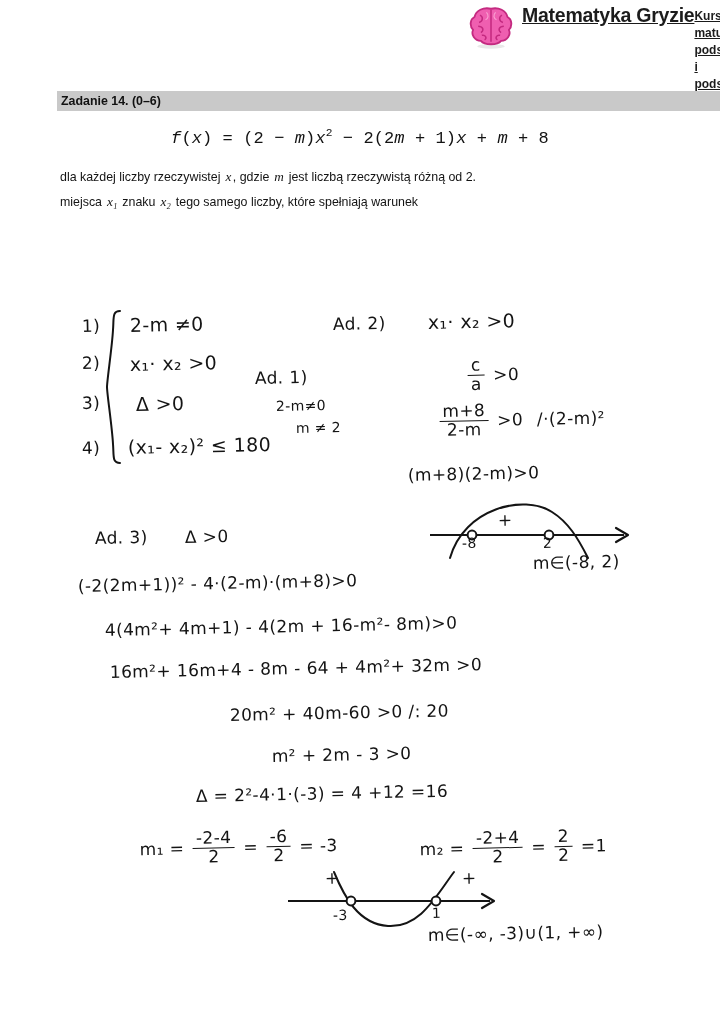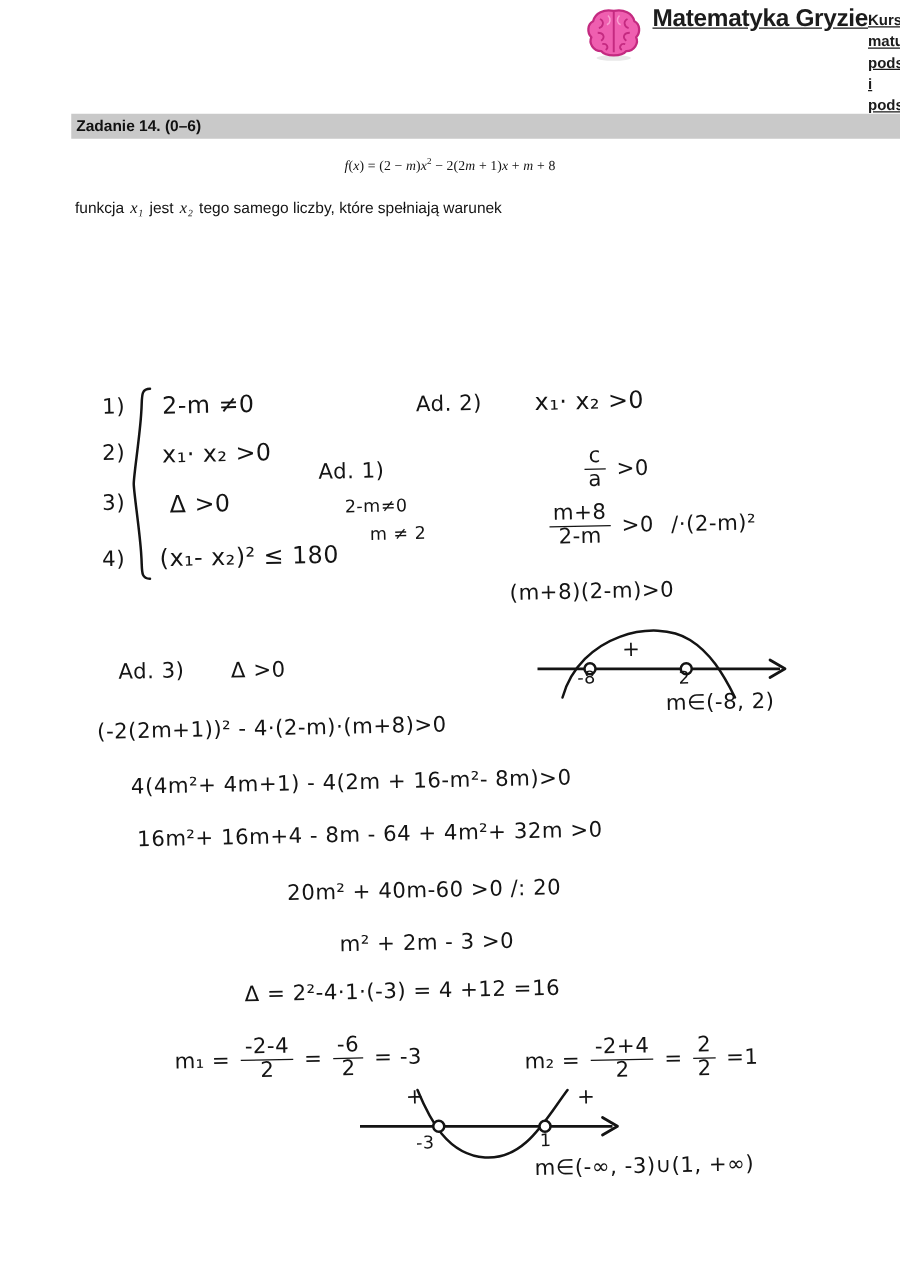--- a/index.html
+++ b/index.html
@@ -86,22 +86,22 @@
   }
   .ln { white-space: nowrap; }
   .mi {
     font-family: "Liberation Serif", serif;
     font-style: italic;
     font-size: 13.2px;
     padding: 0 1.5px;
   }
   .eq-center {
     text-align: center;
-    font-family: Liberation Serif, serif;
-    font-size: 11px;
+    font-family: Liberation Mono, monospace;
+    font-size: 17px;
     margin: 9px 0 10px 0;
     letter-spacing: 0.1px;
   }
   .eq-center.second { margin: 12px 0 0 0; }
   .it { font-style: italic; }
   sup.p { font-size: 0.66em; vertical-align: super; }
   sub.p { font-size: 0.66em; vertical-align: sub; }
 
   
   #handwriting {
@@ -172,26 +172,32 @@
 </div>
 
 <div id="task-body">
 
 
   <div class="eq-center">
     <span class="it">f</span>(<span class="it">x</span>) = (2 − <span class="it">m</span>)<span class="it">x</span><sup class="p">2</sup>
     − 2(2<span class="it">m</span> + 1)<span class="it">x</span> + <span class="it">m</span> + 8
   </div>
 
-
-
   <div class="ln">
-    <span>funkcja</span>
+    <span>dla każdej liczby rzeczywistej</span>
+    <span class="mi">x</span><span>, gdzie</span>
+    <span class="mi">m</span>
+    <span>jest liczbą rzeczywistą różną od  2.</span>
+  </div>
+
+
+  <div class="ln">
+    <span>miejsca</span>
     <span class="mi">x₁</span>
-    <span>jest</span>
+    <span>znaku</span>
     <span class="mi">x₂</span>
     <span>tego samego liczby, które spełniają warunek</span>
   </div>
 
 </div>
 
 <div id="handwriting">
 
   <div class="hw hw-s hw-med" style="left:82px; top:316px;">1)</div>
   <div class="hw hw-s hw-med" style="left:82px; top:353px;">2)</div>

